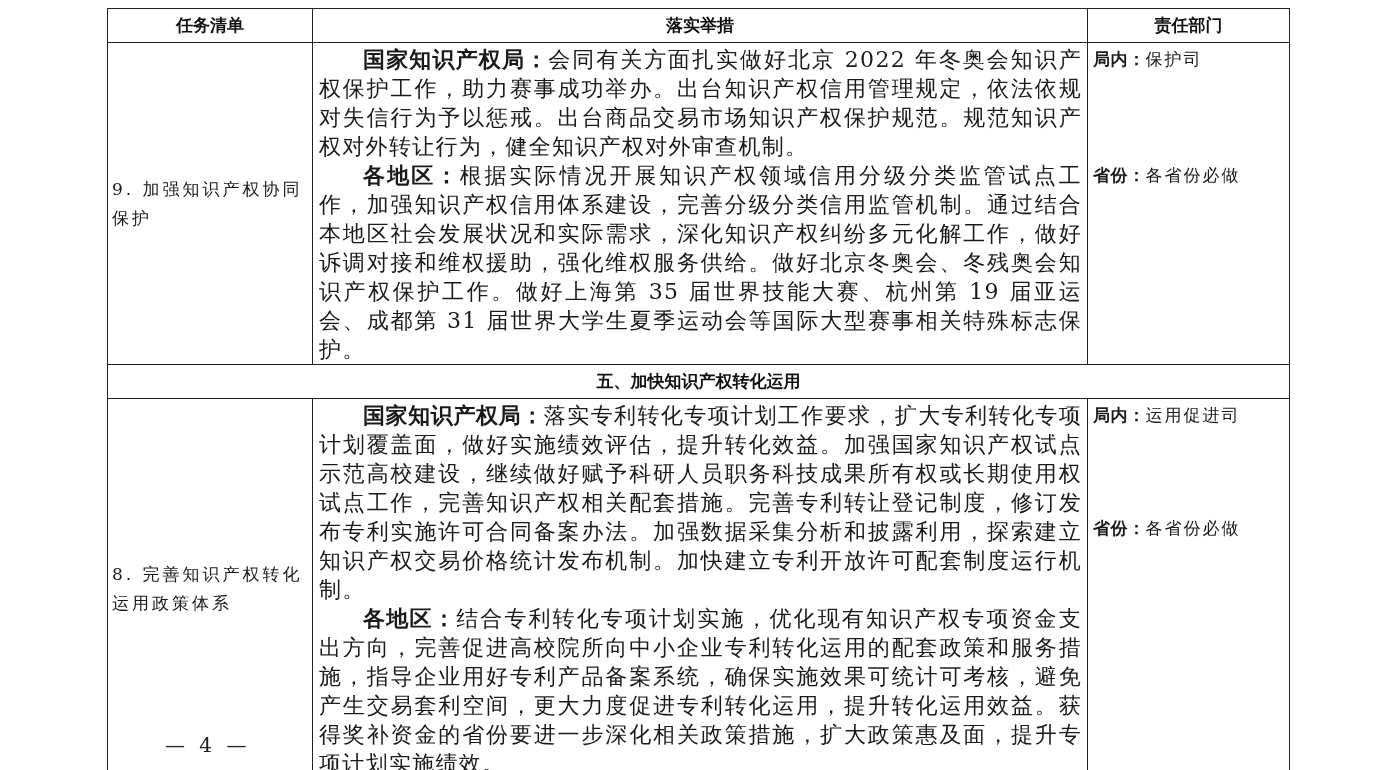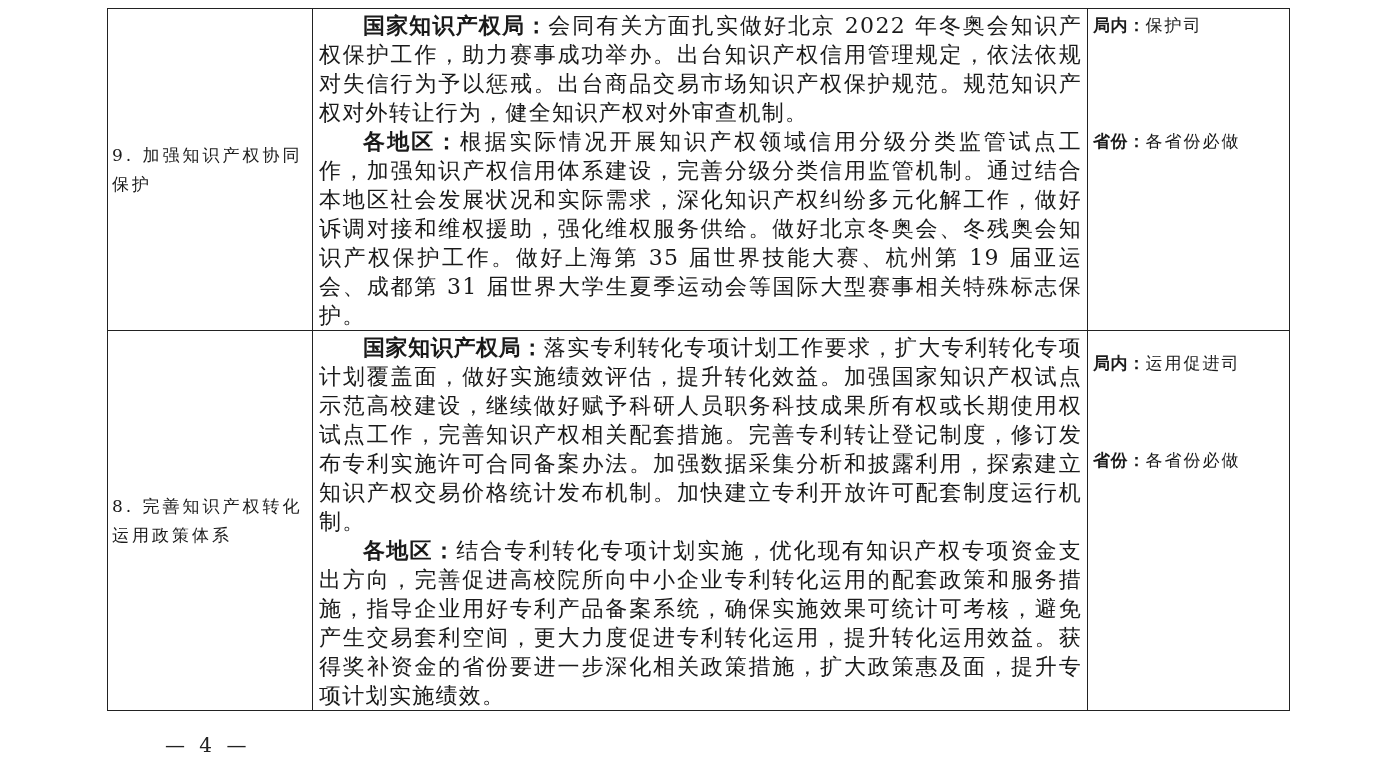--- a/index.html
+++ b/index.html
@@ -81,45 +81,53 @@
 </head>
 <body>
 
 <table class="page-table">
   <colgroup>
     <col class="col1">
       <col class="col2">
       <col class="col3">
   </colgroup>
   <tbody>
+      <tr class="hdr">
+    <th>任务清单</th>
+    <th>落实举措</th>
+    <th>责任部门</th>
+  </tr>
 
   <tr class="row9">
     <td class="task-cell">
       <span>9. 加强知识产权协同保护</span>
     </td>
     <td class="measure-cell">
       <p><b>国家知识产权局：</b><span>会同有关方面扎实做好北京 2022 年冬奥会知识产权保护工作，助力赛事成功举办。出台知识产权信用管理规定，依法依规对失信行为予以惩戒。出台商品交易市场知识产权保护规范。规范知识产权对外转让行为，健全知识产权对外审查机制。</span></p>
       <p><b>各地区：</b><span>根据实际情况开展知识产权领域信用分级分类监管试点工作，加强知识产权信用体系建设，完善分级分类信用监管机制。通过结合本地区社会发展状况和实际需求，深化知识产权纠纷多元化解工作，做好诉调对接和维权援助，强化维权服务供给。做好北京冬奥会、冬残奥会知识产权保护工作。做好上海第 35 届世界技能大赛、杭州第 19 届亚运会、成都第 31 届世界大学生夏季运动会等国际大型赛事相关特殊标志保护。</span></p>
     </td>
     <td class="dept-cell">
       <div class="dept-line" style="top:2px;"><b>局内：</b><span>保护司</span></div>
       <div class="dept-line" style="top:118px;"><b>省份：</b><span>各省份必做</span></div>
     </td>
   </tr>
 
+  <tr class="section">
+    <td colspan="3">五、加快知识产权转化运用</td>
+  </tr>
 
   <tr class="row10">
     <td class="task-cell">
       <span>8. 完善知识产权转化运用政策体系</span>
     </td>
     <td class="measure-cell">
       <p><b>国家知识产权局：</b><span>落实专利转化专项计划工作要求，扩大专利转化专项计划覆盖面，做好实施绩效评估，提升转化效益。加强国家知识产权试点示范高校建设，继续做好赋予科研人员职务科技成果所有权或长期使用权试点工作，完善知识产权相关配套措施。完善专利转让登记制度，修订发布专利实施许可合同备案办法。加强数据采集分析和披露利用，探索建立知识产权交易价格统计发布机制。加快建立专利开放许可配套制度运行机制。</span></p>
       <p><b>各地区：</b><span>结合专利转化专项计划实施，优化现有知识产权专项资金支出方向，完善促进高校院所向中小企业专利转化运用的配套政策和服务措施，指导企业用好专利产品备案系统，确保实施效果可统计可考核，避免产生交易套利空间，更大力度促进专利转化运用，提升转化运用效益。获得奖补资金的省份要进一步深化相关政策措施，扩大政策惠及面，提升专项计划实施绩效。</span></p>
     </td>
     <td class="dept-cell">
-      <div class="dept-line" style="top:18px;"><b>局内：</b><span>运用促进司</span></div>
+      <div class="dept-line" style="top:2px;"><b>局内：</b><span>运用促进司</span></div>
       <div class="dept-line" style="top:115px;"><b>省份：</b><span>各省份必做</span></div>
     </td>
   </tr>
 </tbody>
   </table>
 
 <div class="page-number">— 4 —</div>
 
 </body></html>

